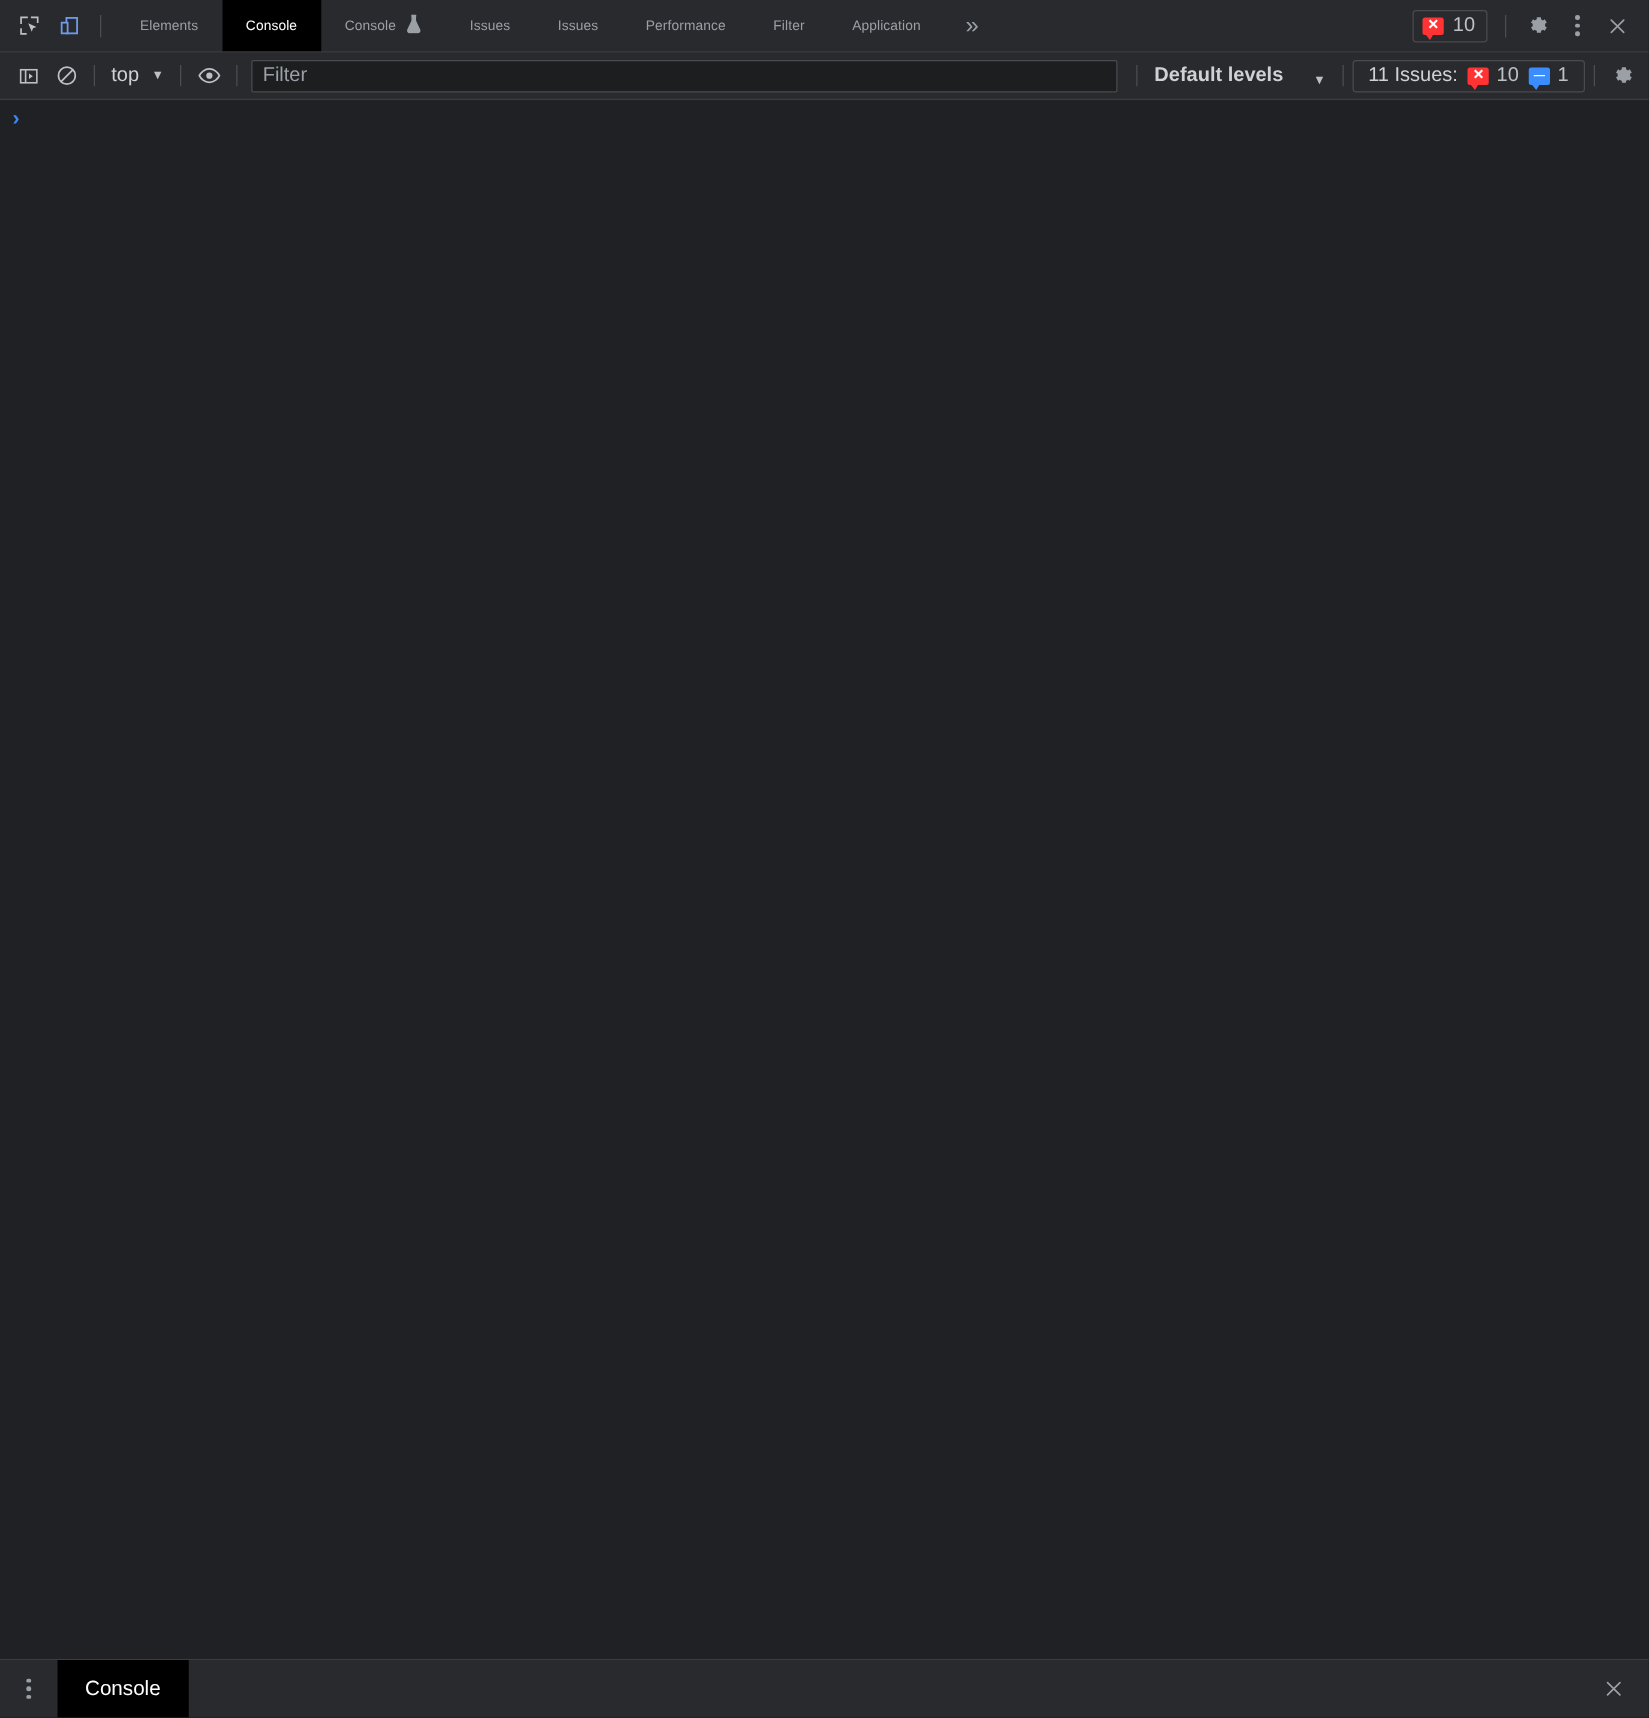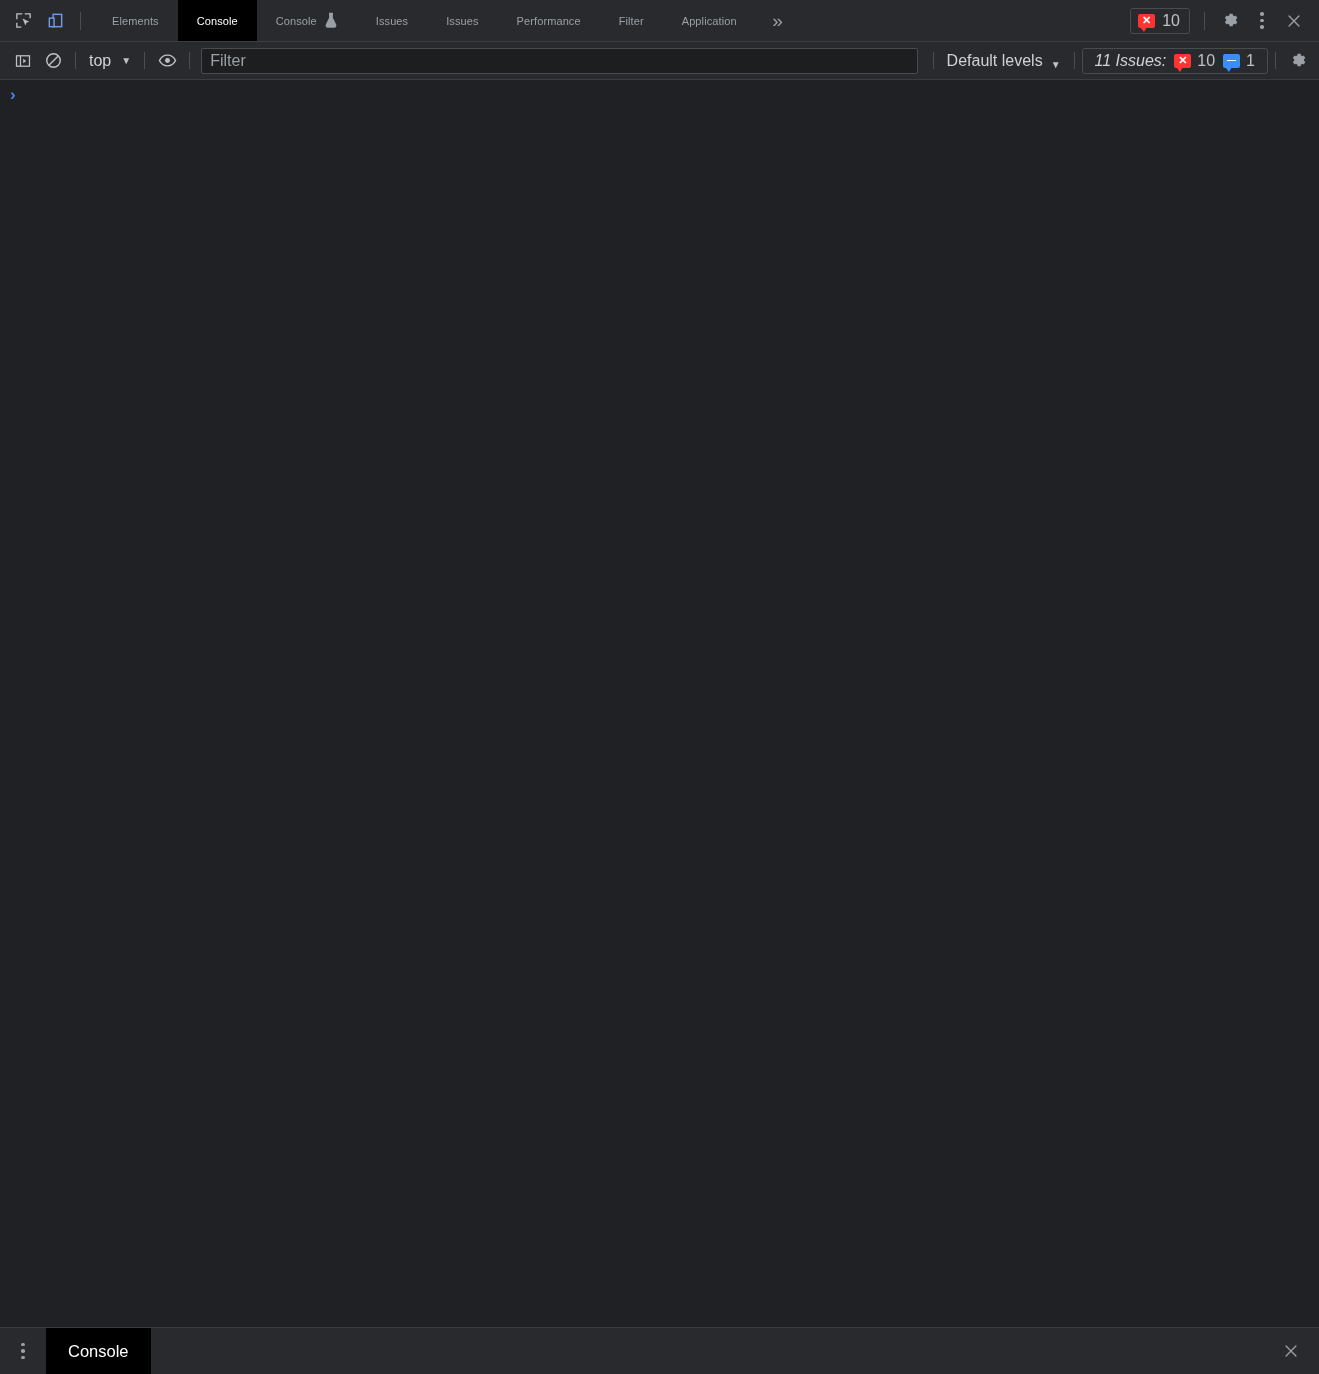--- a/index.html
+++ b/index.html
@@ -143,36 +143,37 @@
     color: #e8eaed;
     font-size: 16px;
     font-family: "Liberation Sans", sans-serif;
     padding: 0 8px;
     margin-left: 4px;
     margin-right: 8px;
     min-width: 0;
   }
   .filter-input::placeholder { color: #9aa0a6; }
   .levels {
-    display: flex; align-items: flex-end; gap: 8px;
+    display: flex; align-items: flex-end; gap: 24px;
     color: #cfd2d5;
     font-size: 16px;
     padding: 3px 6px;
     white-space: nowrap;
+    font-weight: bold;
   }
   .issues-chip {
     display: flex;
     align-items: center;
     gap: 8px;
     border: 1px solid #494b4e;
     border-radius: 3px;
     padding: 3px 12px 3px 12px;
     white-space: nowrap;
   }
-  .issues-chip .lbl { color: #cfd2d5; font-size: 16px; font-style: italic; }
+  .issues-chip .lbl { color: #cfd2d5; font-size: 16px; }
   .issues-chip .cnt { color: #bdc1c6; font-size: 16px; }
   .issues-grp { display: flex; align-items: center; gap: 6px; }
 
   
   .console-body {
     flex: 1;
     background: #202124;
     overflow: hidden;
     position: relative;
   }

